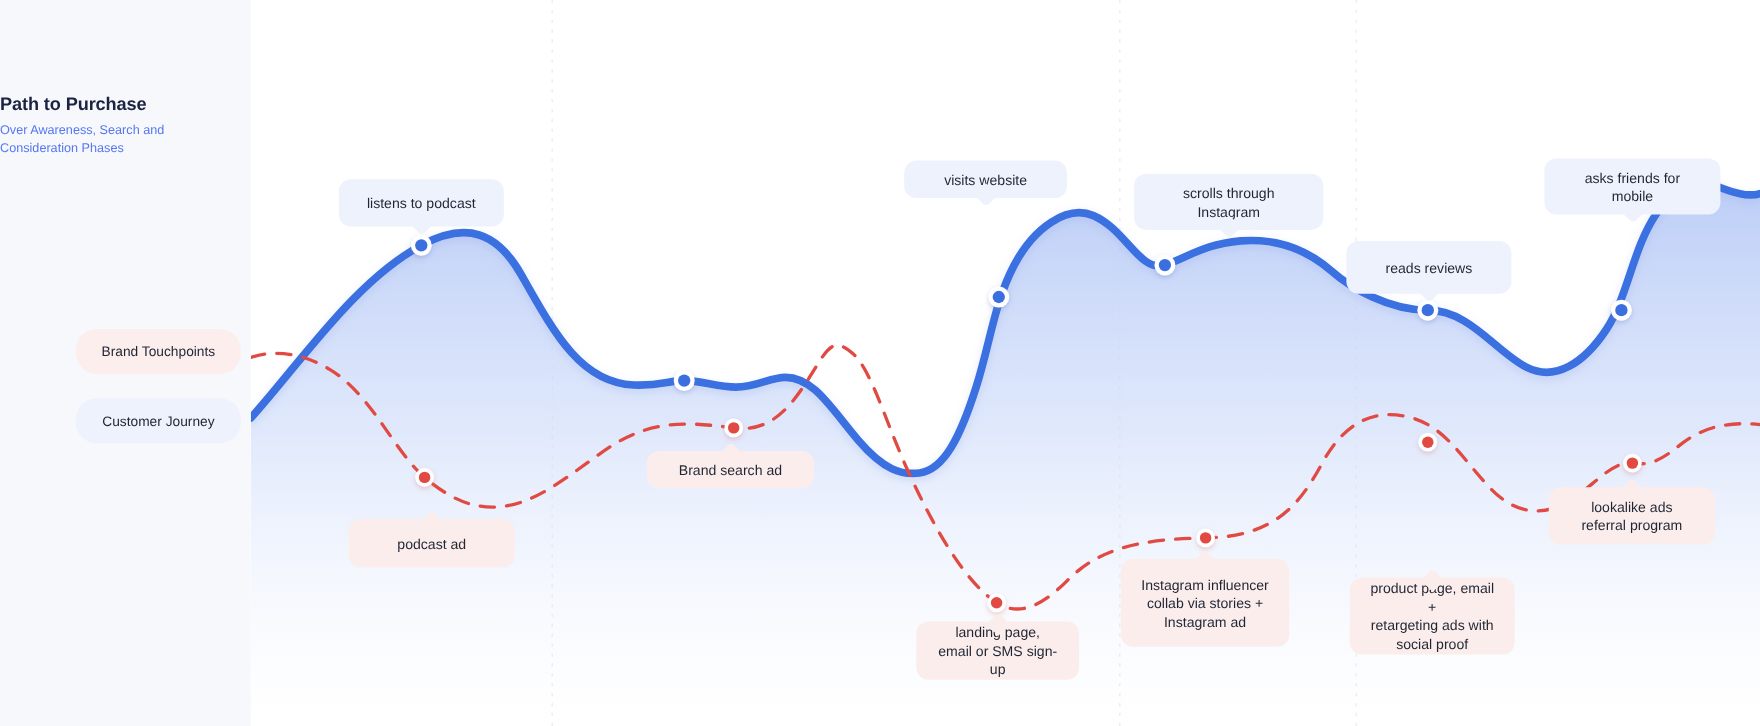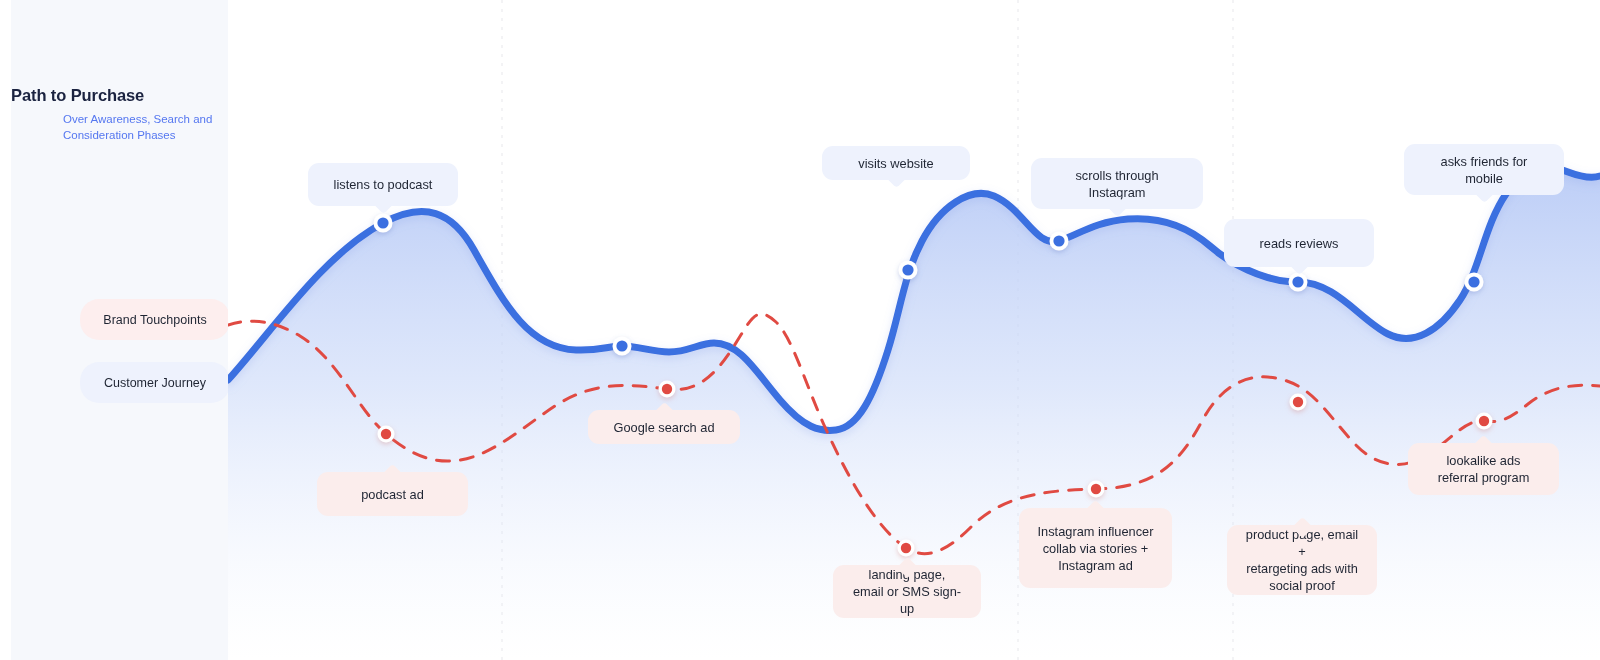--- a/index.html
+++ b/index.html
@@ -9,30 +9,29 @@
     background:#ffffff;
     font-family:"Liberation Sans", sans-serif;
     -webkit-font-smoothing:antialiased;
   }
   #app{position:relative;width:1600px;height:660px;}
 
   
   .sidebar{
     position:absolute;left:0;top:0;width:228px;height:660px;
     background:#f6f8fc;
-    margin-left:11px;
   }
   .sidebar-title{
     position:absolute;left:0px;top:86px;width:220px;
     font-size:16.5px;font-weight:bold;color:#1b2340;
     letter-spacing:-0.1px;
   }
   .sidebar-sub{
-    position:absolute;left:16px;top:111px;width:160px;
-    font-size:11.5px;line-height:16px;color:#5577f0;padding-left:36px;
+    position:absolute;left:0px;top:111px;width:160px;
+    font-size:11.5px;line-height:16px;color:#5577f0;
   }
 
   
   .legend-chip{
     position:absolute;
     border-radius:19px;
     font-size:12.5px;
     color:#1f2533;
     display:flex;align-items:center;justify-content:center;
     text-align:center;
@@ -247,21 +246,21 @@
   </div>
   <div class="label blue tail-down" style="left:1404px;top:144px;width:160px;height:51px;">
     <span>asks friends for
 mobile</span>
   </div>
 
   <div class="label pink tail-up" style="left:317px;top:472px;width:151px;height:44px;">
     <span>podcast ad</span>
   </div>
   <div class="label pink tail-up" style="left:588px;top:410px;width:152px;height:34px;">
-    <span>Google search ad</span>
+    <span>Brand search ad</span>
   </div>
   <div class="label pink tail-up" style="left:833px;top:565px;width:148px;height:53px;">
     <span>landing page,
 email or SMS sign-up</span>
   </div>
   <div class="label pink tail-up" style="left:1019px;top:508px;width:153px;height:80px;">
     <span>Instagram influencer
 collab via stories +
 Instagram ad</span>
   </div>

